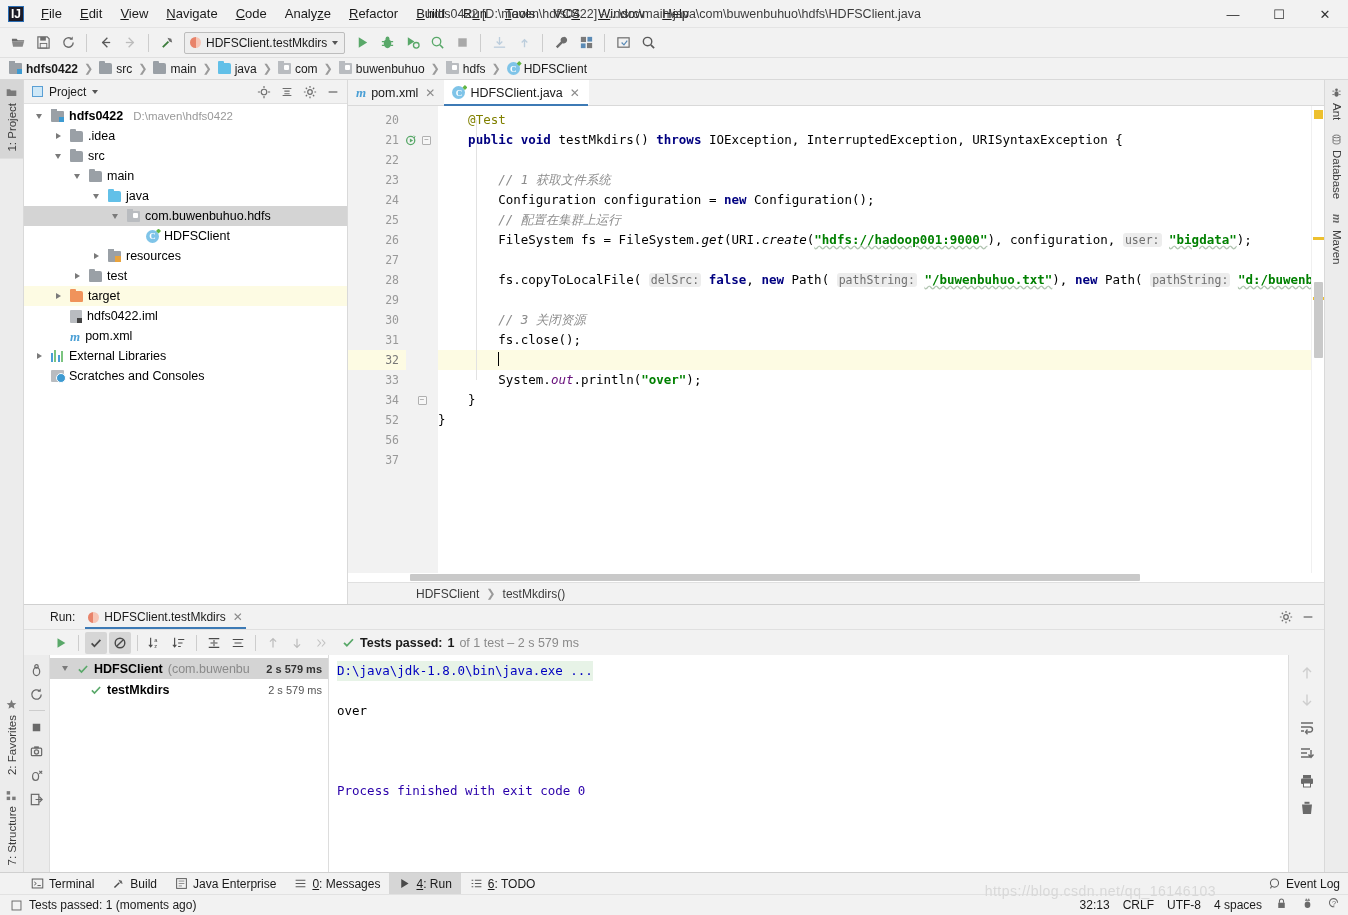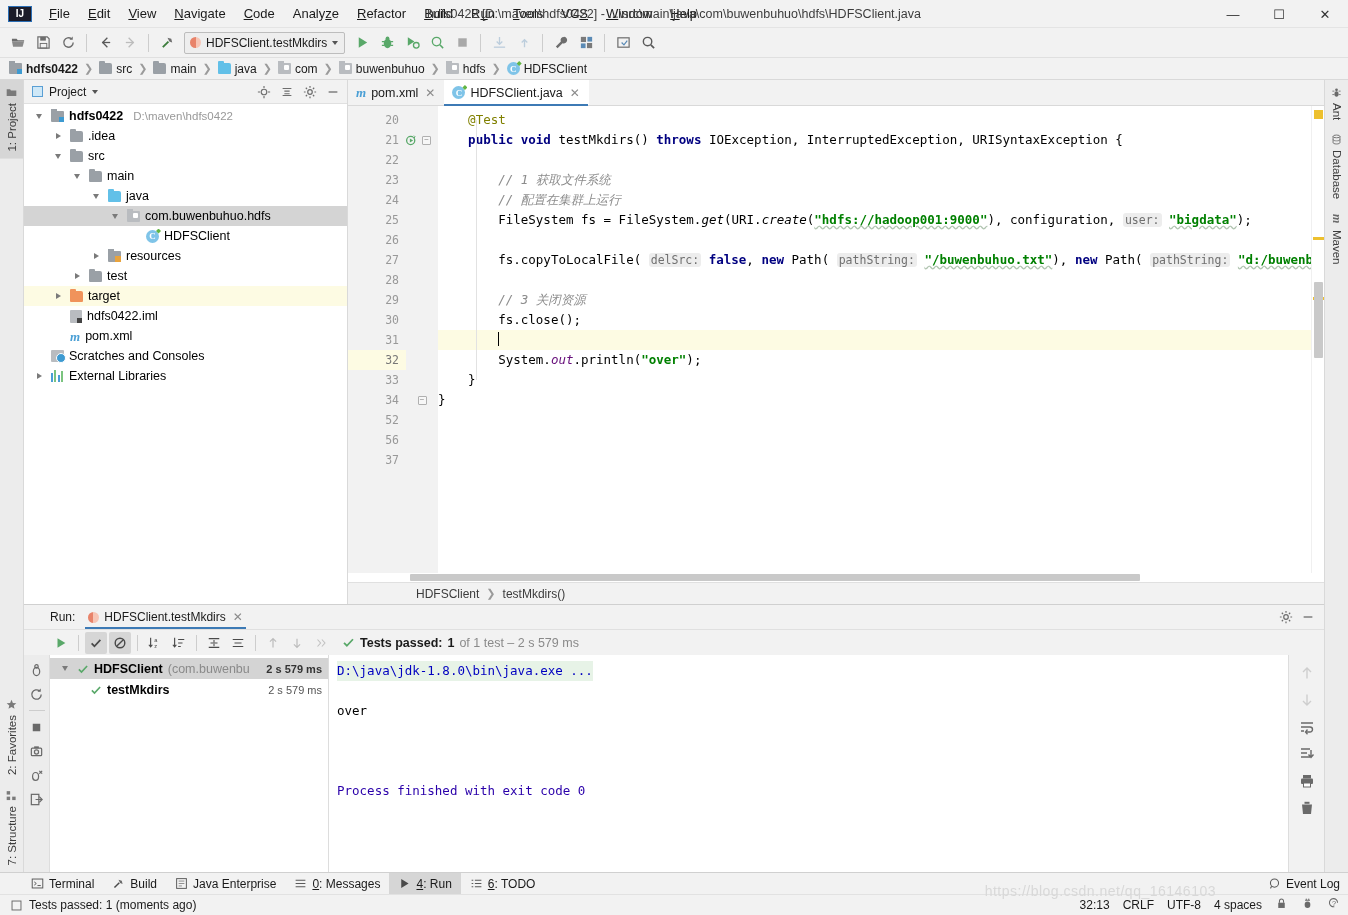--- a/index.html
+++ b/index.html
@@ -13,22 +13,22 @@
   }
   .app { width: 1348px; height: 915px; display: flex; flex-direction: column; background:#f2f2f2; }
 
   
   .titlebar {
     height: 28px; display: flex; align-items: center;
     background: #f2f2f2; border-bottom: 1px solid #e4e4e4;
     position: relative; flex: none;
   }
   .ij-logo {
-    width: 24px; height: 16px; margin: 0 8px 0 8px;
-    background: #1b1b28; color: #fff; font-size: 10px; font-weight: bold;
+    width: 16px; height: 16px; margin: 0 8px 0 8px;
+    background: #1b1b28; color: #fff; font-size: 12px; font-weight: bold;
     display: flex; align-items: center; justify-content: center;
     border: 1px solid #2b6eb5; flex: none;
   }
   .menu { display: flex; align-items: center; height: 100%; }
   .menu-item {
     padding: 4px 9px; font-size: 13px; color: #1a1a1a; cursor: default;
     white-space: nowrap;
   }
   .menu-item u { text-decoration: underline; }
   .title-text {
@@ -610,35 +610,35 @@
               <span class="tlabel">target</span>
             </div>
             <div class="trow" style="padding-left:46px">
               <span class="ic ic-iml"></span>
               <span class="tlabel">hdfs0422.iml</span>
             </div>
             <div class="trow" style="padding-left:46px">
               <span class="ic-m">m</span>
               <span class="tlabel">pom.xml</span>
             </div>
-            <div class="trow" style="padding-left:27px">
-              <span class="ic ic-scratch"></span>
-              <span class="tlabel">Scratches and Consoles</span>
-            </div>
             <div class="trow" style="padding-left:8px">
               <span class="tw">
                   <i class="chev"></i>
                 </span>
               <span class="ic ic-lib">
                 <i style="height:9px;background:#4a9fd5"></i>
                   <i style="height:12px;background:#7bc47f"></i>
                   <i style="height:7px;background:#4a9fd5"></i>
                   <i style="height:11px;background:#7bc47f"></i>
               </span>
               <span class="tlabel">External Libraries</span>
+            </div>
+            <div class="trow" style="padding-left:27px">
+              <span class="ic ic-scratch"></span>
+              <span class="tlabel">Scratches and Consoles</span>
             </div>
           </div>
         </div>
 
         <div class="editor">
           <div class="tabs">
             <div class="tab">
               <span class="ic-m">m</span>
               <span>pom.xml</span>
               <span class="tab-x">✕</span>
@@ -704,20 +704,21 @@
                 <div class="g2row"></div>
                 <div class="g2row"></div>
             </div>
 
             <div class="code-area">
               <div class="indent-guide" style="left:38px; top:14px; height:260px;"></div>
               <div class="cline" style="padding-left:0"><span class="an">    @Test</span></div>
               <div class="cline" style="padding-left:0">    <span class="k">public</span> <span class="k">void</span> testMkdirs() <span class="k">throws</span> IOException, InterruptedException, URISyntaxException {</div>
               <div class="cline" style="padding-left:0"></div>
               <div class="cline" style="padding-left:0">        <span class="c">// 1 获取文件系统</span></div>
+              <div class="cline" style="padding-left:0">        Configuration configuration = <span class="k">new</span> Configuration();</div>
               <div class="cline" style="padding-left:0">        <span class="c">// 配置在集群上运行</span></div>
               <div class="cline" style="padding-left:0">        FileSystem fs = FileSystem.<span class="mi">get</span>(URI.<span class="mi">create</span>(<span class="s wavy">"hdfs://hadoop001:9000"</span>), configuration, <span class="hint">user:</span> <span class="s wavy">"bigdata"</span>);</div>
               <div class="cline" style="padding-left:0"></div>
               <div class="cline" style="padding-left:0">        fs.copyToLocalFile( <span class="hint">delSrc:</span> <span class="k">false</span>, <span class="k">new</span> Path( <span class="hint">pathString:</span> <span class="s wavy">"/buwenbuhuo.txt"</span>), <span class="k">new</span> Path( <span class="hint">pathString:</span> <span class="s wavy">"d:/buwenbuhuo1.txt"</span>), </div>
               <div class="cline" style="padding-left:0"></div>
               <div class="cline" style="padding-left:0">        <span class="c">// 3 关闭资源</span></div>
               <div class="cline" style="padding-left:0">        fs.close();</div>
               <div class="cline cur" style="padding-left:0">        <span class="caret-bar"></span></div>
               <div class="cline" style="padding-left:0">        System.<span class="f">out</span>.println(<span class="s">"over"</span>);</div>
               <div class="cline" style="padding-left:0">    }</div>

